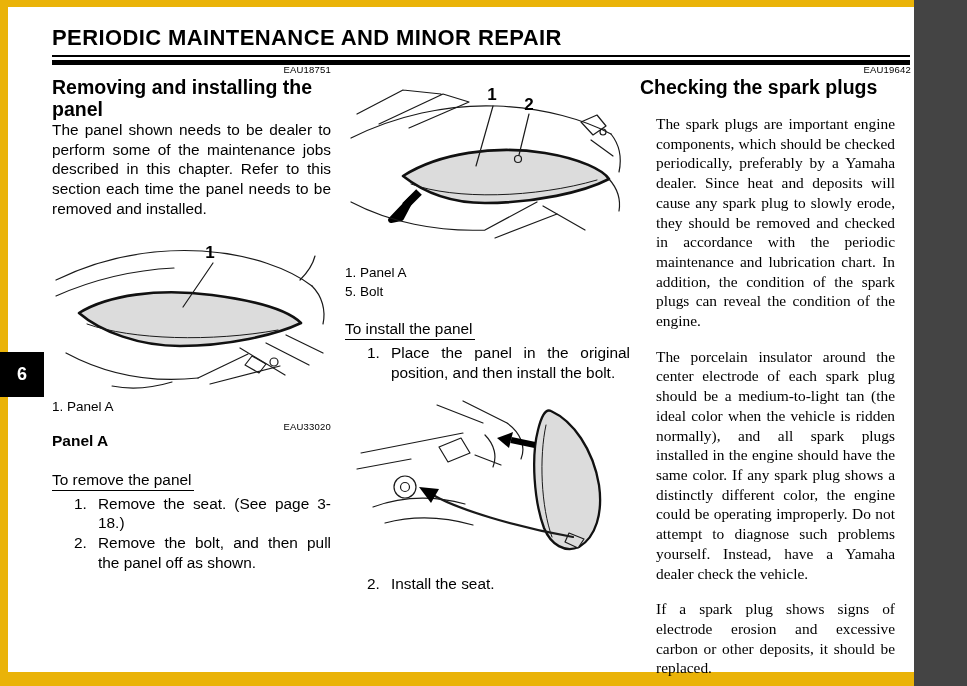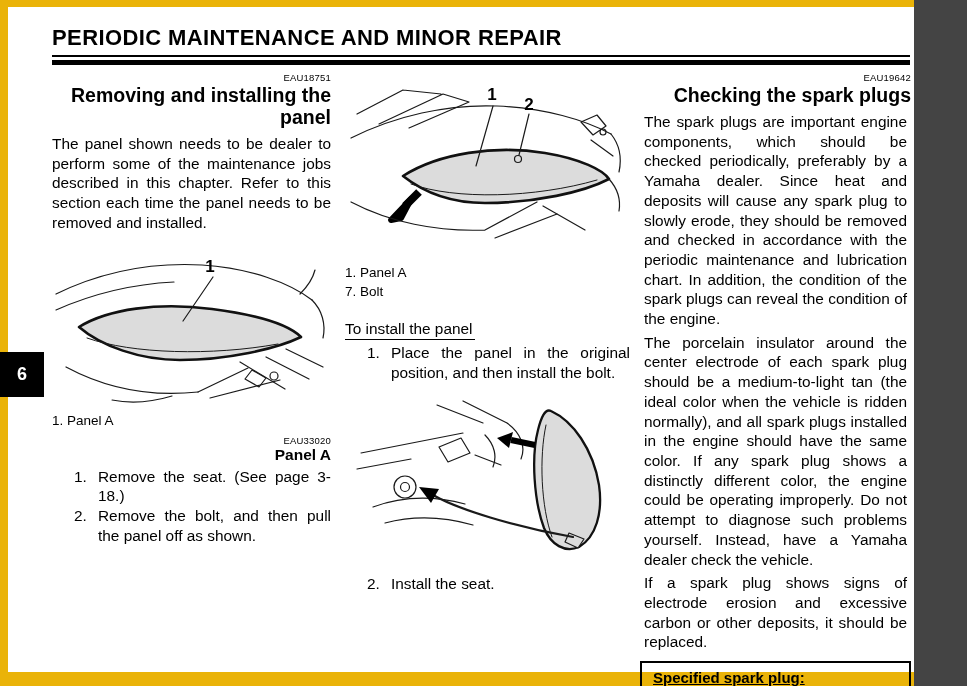--- a/index.html
+++ b/index.html
@@ -9,29 +9,29 @@
 
   .title { position:absolute; left:52px; top:25px; font-size:22px; font-weight:bold;
            letter-spacing:0.4px; white-space:nowrap; }
   .rule-thin  { position:absolute; left:52px; top:55px; width:858px; height:2px; background:#000; }
   .rule-thick { position:absolute; left:52px; top:60px; width:858px; height:5px; background:#000; }
 
   .tab6 { position:absolute; left:0; top:352px; width:44px; height:45px; background:#000;
           color:#fff; font-size:18px; font-weight:bold; display:flex;
           align-items:center; justify-content:center; }
 
-  .col { position:absolute; top:72px; }
+  .col { position:absolute; top:64px; }
   .col-left  { left:52px;  width:279px; }
   .col-mid   { left:345px; top:80px; width:285px; }
   .col-right { left:640px; width:271px; }
 
   .eau { font-size:9.5px; text-align:right; letter-spacing:0.2px; }
   .eau2 { margin-top:7px; }
 
-  .sec-h { font-size:19.5px; font-weight:bold; line-height:1.13; margin:1px 0 6px 0;text-align:right; }
+  .sec-h { font-size:19.5px; font-weight:bold; line-height:1.13; margin:1px 0 0 0; }
   .body-p { font-size:15.4px; line-height:19.7px; text-align:justify; }
 
   figure { margin:0; }
   figure svg { display:block; }
   .fig-a { margin-top:17px; }
   .fig-c { margin-top:13px; }
   .sketch { stroke:#1a1a1a; fill:none; stroke-width:1.2; stroke-linecap:round; stroke-linejoin:round; }
   .panel-fill { fill:#dcdcdc; stroke:#111; stroke-width:2.6; stroke-linejoin:round; }
   .thin { stroke-width:1; }
   .callout-num { font-family:"Liberation Sans", sans-serif; font-size:17px; font-weight:bold; fill:#000; }
@@ -43,21 +43,21 @@
   .sub-h { font-size:15.5px; font-weight:bold; margin-top:21px; }
   .proc-h { font-size:15.4px; margin-top:21px; display:inline-block;
             border-bottom:1.5px solid #000; padding:0 3px 1px 0; }
 
   .steps { margin-top:3px; padding-left:22px; }
   .step { display:flex; font-size:15.4px; line-height:19.7px; }
   .step-num { flex:0 0 24px; }
   .step-text { flex:1; text-align:justify; }
   .step-solo { margin-top:11px; }
 
-  .rp { margin:4px; }
+  .rp { margin:16px;font-family:Liberation Serif, serif; }
   .specbox { margin-top:9px; border:2px solid #000; padding:5px 8px 10px 11px;text-decoration:underline; }
   .spec-label { font-size:15px; font-weight:bold; line-height:19px; }
   .spec-value { font-size:21px; line-height:19px; padding-left:15px; }
 
   .pagenum { position:absolute; left:0; top:638px; width:967px; text-align:center; font-size:14px; }
 </style>
 </head>
 <body>
 
 <div class="frame">
@@ -87,22 +87,23 @@
         <circle class="sketch" cx="222" cy="126" r="4"></circle>
         <path class="sketch" d="M200,120 l14,8 l-7,9 l-14,-8 z"></path>
         <path class="sketch" d="M14,117 C55,139 100,147 146,142"></path>
         <path class="sketch" d="M146,142 L196,118 M158,148 L228,130 M120,146 C100,152 80,154 60,150"></path>
         <text class="callout-num" x="158" y="22" text-anchor="middle">1</text>
       </svg>
     </figure>
     <div class="caption">1. Panel A</div>
 
     <div class="eau eau2">EAU33020</div>
-    <div class="sub-h" style="margin-top:0;text-align:right;">Panel A</div>
+    <div class="sub-h" style="margin-top:0;">Panel A</div>
 
+    <div><span class="proc-h">To remove the panel</span></div>
     <div class="steps">
       <div class="step">
         <span class="step-num">1.</span>
         <span class="step-text">Remove the seat. (See page 3-18.)</span>
       </div>
       <div class="step">
         <span class="step-num">2.</span>
         <span class="step-text">Remove the bolt, and then pull the panel off as shown.</span>
       </div>
     </div>
@@ -124,21 +125,21 @@
         <line x1="74" y1="112" x2="60" y2="126" stroke="#000" stroke-width="8"></line>
         <polygon points="46,140 66,119 56,138" fill="#000" stroke="#000" stroke-width="6" stroke-linejoin="round"></polygon>
         <path class="sketch" d="M6,122 C44,142 92,152 140,150 M140,150 L192,122 M150,158 L212,134"></path>
         <path class="sketch" d="M264,99 C272,108 276,119 274,131 M198,126 L240,150"></path>
         <text class="callout-num" x="147" y="20" text-anchor="middle">1</text>
         <text class="callout-num" x="184" y="30" text-anchor="middle">2</text>
       </svg>
     </figure>
     <div class="fig-captions">
       <div>1. Panel A</div>
-      <div>7. Bolt</div>
+      <div>5. Bolt</div>
     </div>
 
     <div><span class="proc-h" style="margin-top:19px;">To install the panel</span></div>
     <div class="steps">
       <div class="step">
         <span class="step-num">1.</span>
         <span class="step-text">Place the panel in the original posi­tion, and then install the bolt.</span>
       </div>
     </div>
 

